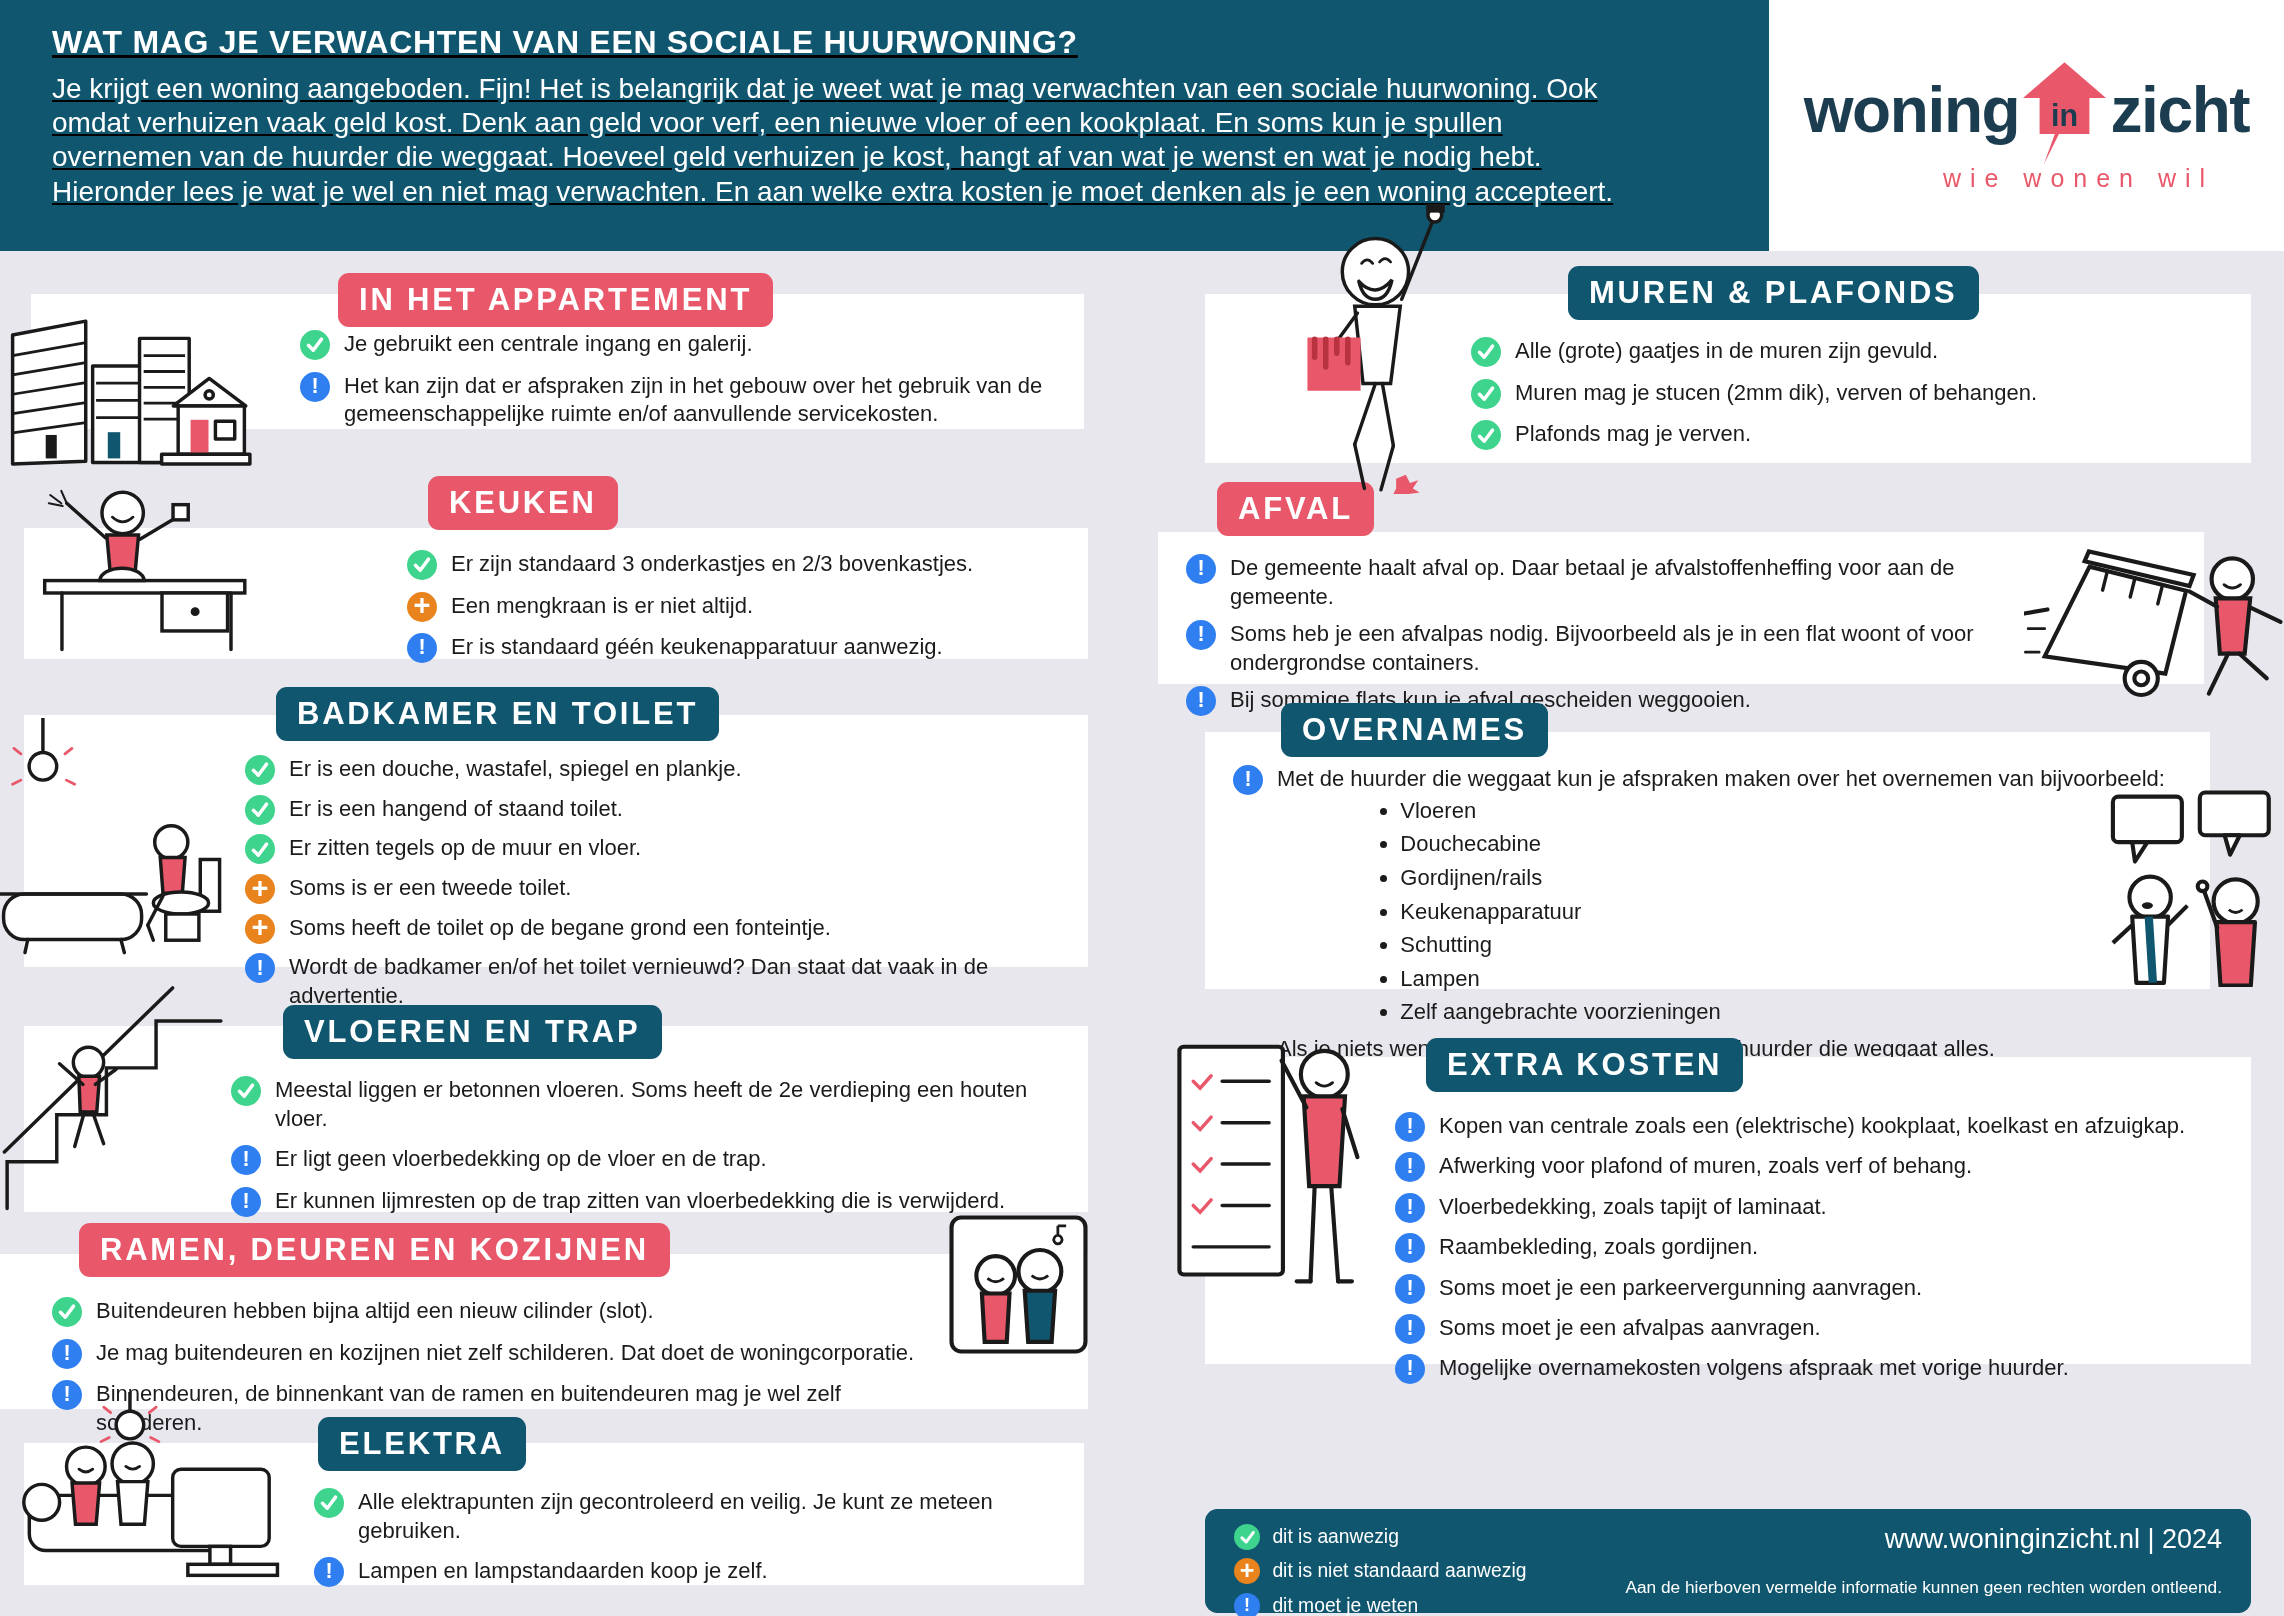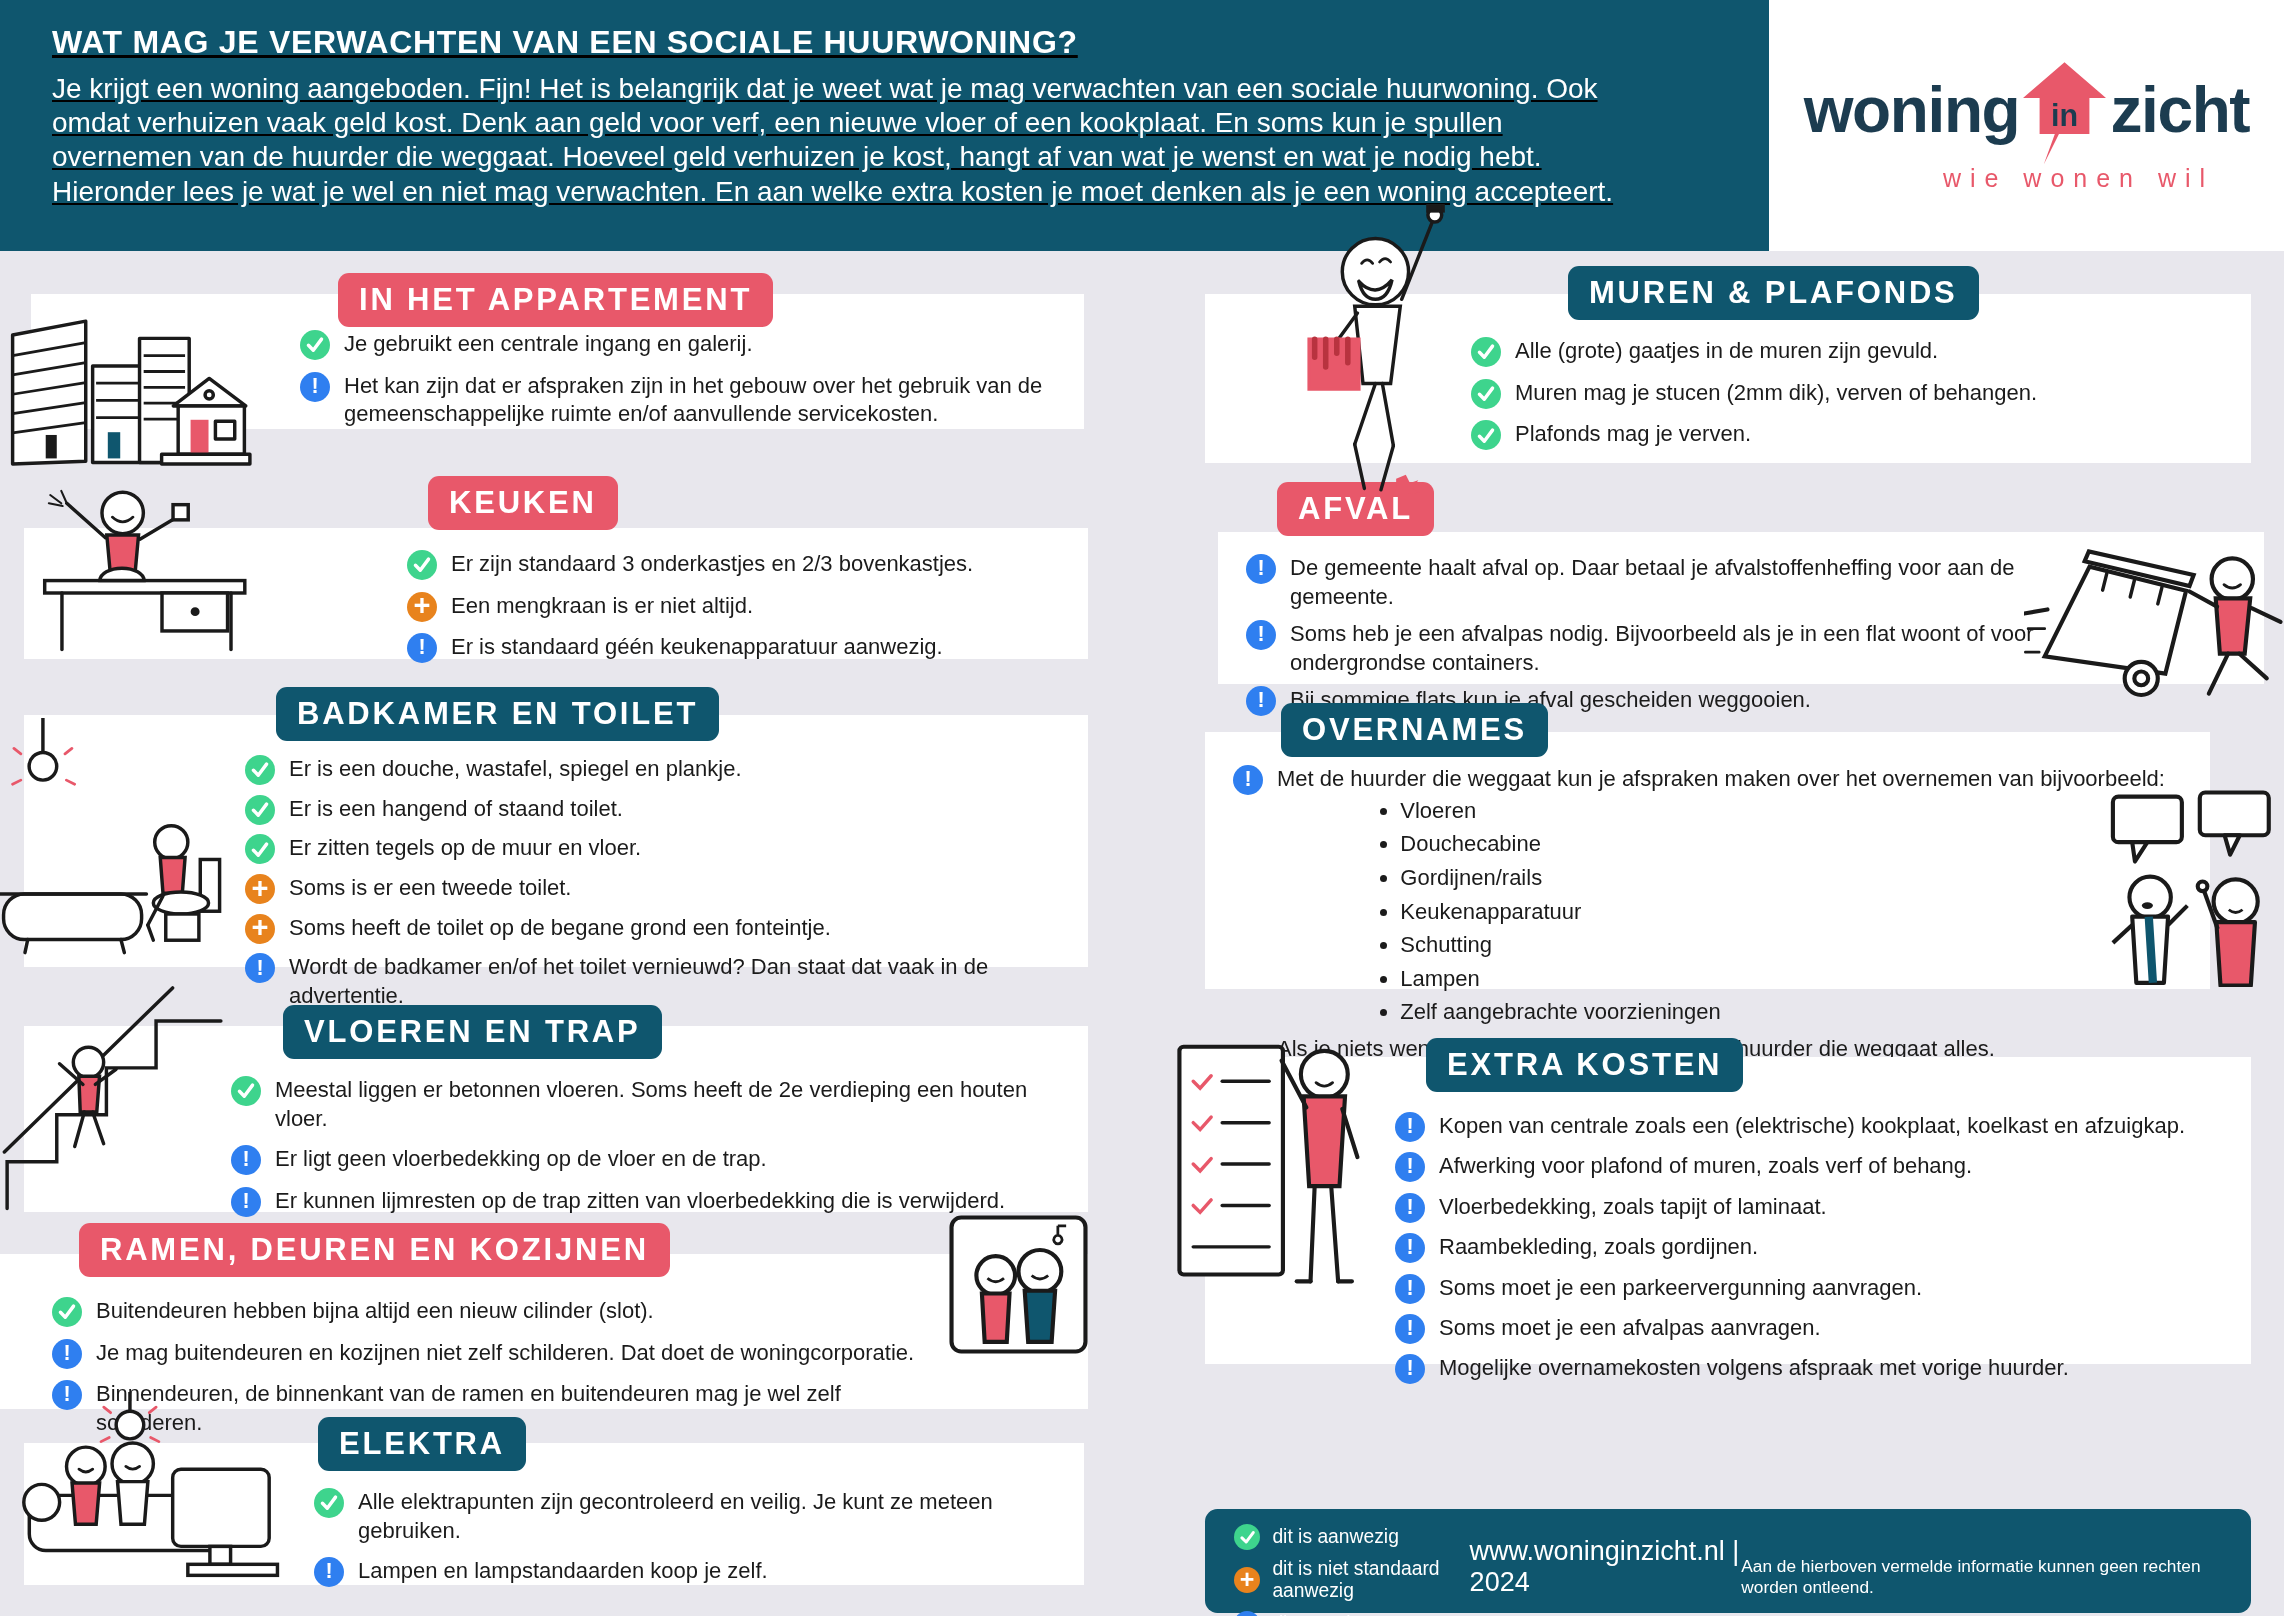--- a/index.html
+++ b/index.html
@@ -32,21 +32,21 @@
   .ic-info{background:var(--blue);font-size:21.4px;}
   .bullets{margin:2.8px 0 0 148px;padding:0 0 0 19.3px;font-size:22px;color:var(--ink);display:flex;flex-direction:column;gap:7.6px;}
   .ov-outro{margin:11px 0 0 44px;font-size:22px;color:var(--ink);}
 
   
   .footer{position:absolute;left:1205px;top:1509px;width:1046px;height:104px;background:var(--teal);border-radius:12.4px;z-index:2;box-sizing:border-box;padding:15px 29px;display:flex;justify-content:space-between;}
   .legend{display:flex;flex-direction:column;gap:8.3px;}
   .legend-row{display:flex;align-items:center;gap:12.4px;color:#fff;font-size:19.3px;}
   .legend-row .ic{width:26px;height:26px;flex:0 0 26px;}
   .legend-row .ic-plus{font-size:25px;} .legend-row .ic-info{font-size:18px;}
-  .footer-right{display:flex;flex-direction:row;align-items:flex-end;justify-content:space-between;color:#fff;}
+  .footer-right{display:flex;flex-direction:column;align-items:flex-end;justify-content:space-between;color:#fff;}
   .site{font-size:27px;}
   .disclaimer{font-size:17.3px;}
 
   .illu{position:absolute;z-index:5;pointer-events:none;}
   svg{display:block;}
 </style>
 </head>
 <body>
 
 <div class="canvas">
@@ -242,21 +242,21 @@
         <span class="ic ic-check">
             <svg width="19.3" height="19.3" viewBox="0 0 28 28">
               <polyline points="5,15 12,22 24,6" fill="none" stroke="#fff" stroke-width="5" stroke-linecap="round" stroke-linejoin="round"></polyline>
             </svg>
           </span>
         <span>Plafonds mag je verven.</span>
       </div>
     </div>
   </div>
 
-  <div class="card" style="left:1218px;top:532px;width:1046px;height:152px;padding:22px 228px 0 28px;">
+  <div class="card" style="left:1158px;top:532px;width:1046px;height:152px;padding:22px 228px 0 28px;">
     <div class="badge red" style="left:59px;top:-50px;">AFVAL</div>
     <div class="items" style="gap:9px;">
       <div class="item">
         <span class="ic ic-info">!</span>
         <span>De gemeente haalt afval op. Daar betaal je afvalstoffenheffing voor aan de gemeente.</span>
       </div>
       <div class="item">
         <span class="ic ic-info">!</span>
         <span>Soms heb je een afvalpas nodig. Bijvoorbeeld als je in een flat woont of voor ondergrondse containers.</span>
       </div>

